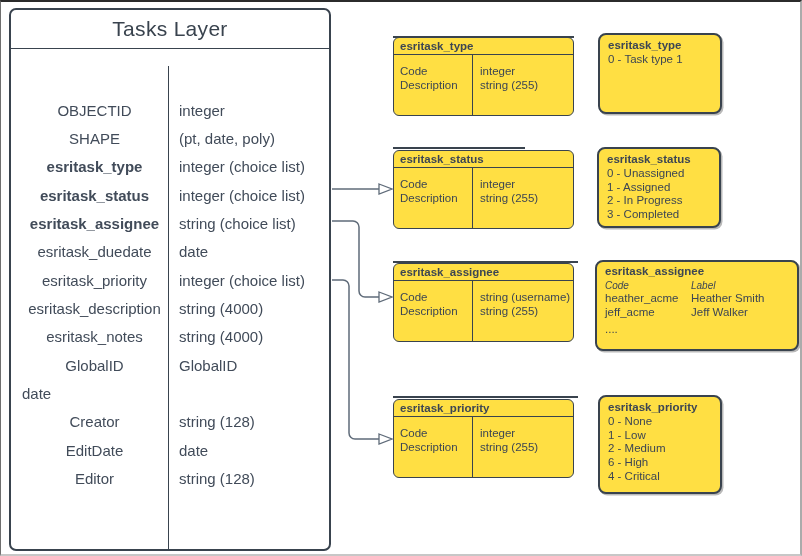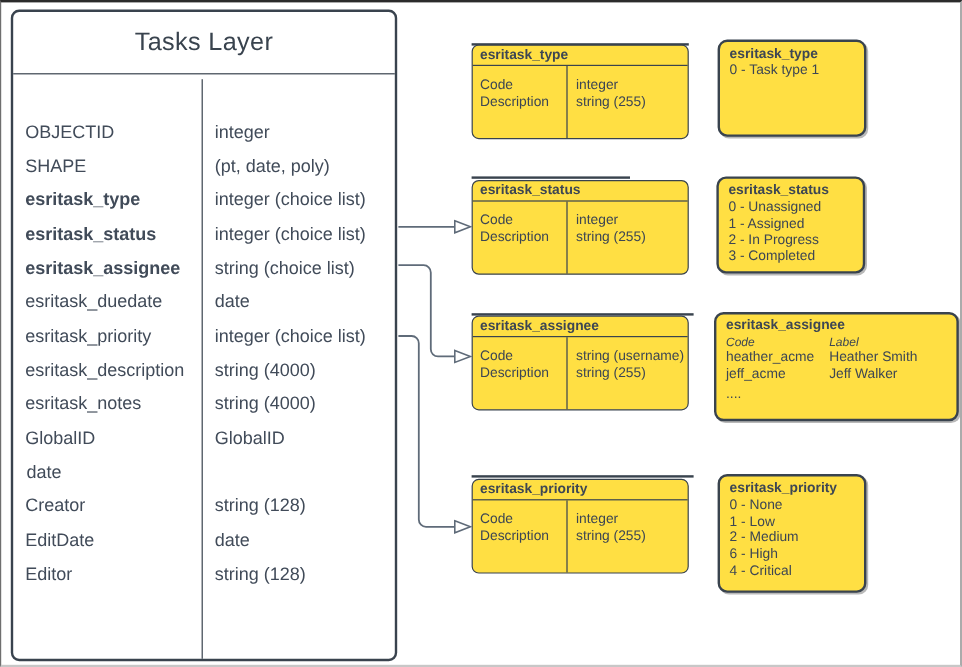--- a/index.html
+++ b/index.html
@@ -21,38 +21,38 @@
   
   .tasks-table {
     position: absolute; left: 8px; top: 6px;
     width: 322px; height: 543px;
     border: 2px solid #39434e;
     border-radius: 7px;
     background: #fff;
     z-index: 2;
   }
   .tasks-title {
-    height: 52px;
+    height: 39px;
     border-bottom: 1.6px solid #39434e;
     display: flex; align-items: center; justify-content: center;
     font-size: 21px; color: #39434e;
     letter-spacing: .3px;
   }
   .tasks-body { position: absolute; top: 56px; left: 0; right: 0; bottom: 0; }
   .tasks-col-divider {
     position: absolute; left: 157px; top: 0; bottom: 0;
     width: 0; border-left: 1.4px solid #39434e;
   }
   .tasks-rows { position: absolute; top: 30px; left: 0; right: 0; }
   .trow {
     display: grid; grid-template-columns: 157px 1fr;
     height: 28.35px; align-items: center;
     font-size: 15px; color: #414b59;
   }
-  .trow .fname { padding-left: 10px; white-space: nowrap; }
+  .trow .fname { padding-left: 10px; white-space: nowrap; text-align: center; }
   .trow .ftype { padding-left: 11px; white-space: nowrap; }
   .trow.bold .fname { font-weight: 700; }
 
   
   .dbox {
     position: absolute; left: 392px; width: 181px; height: 79px;
     background: #ffdf43;
     border: 1.6px solid #39434e;
     border-radius: 6px;
     z-index: 2;

